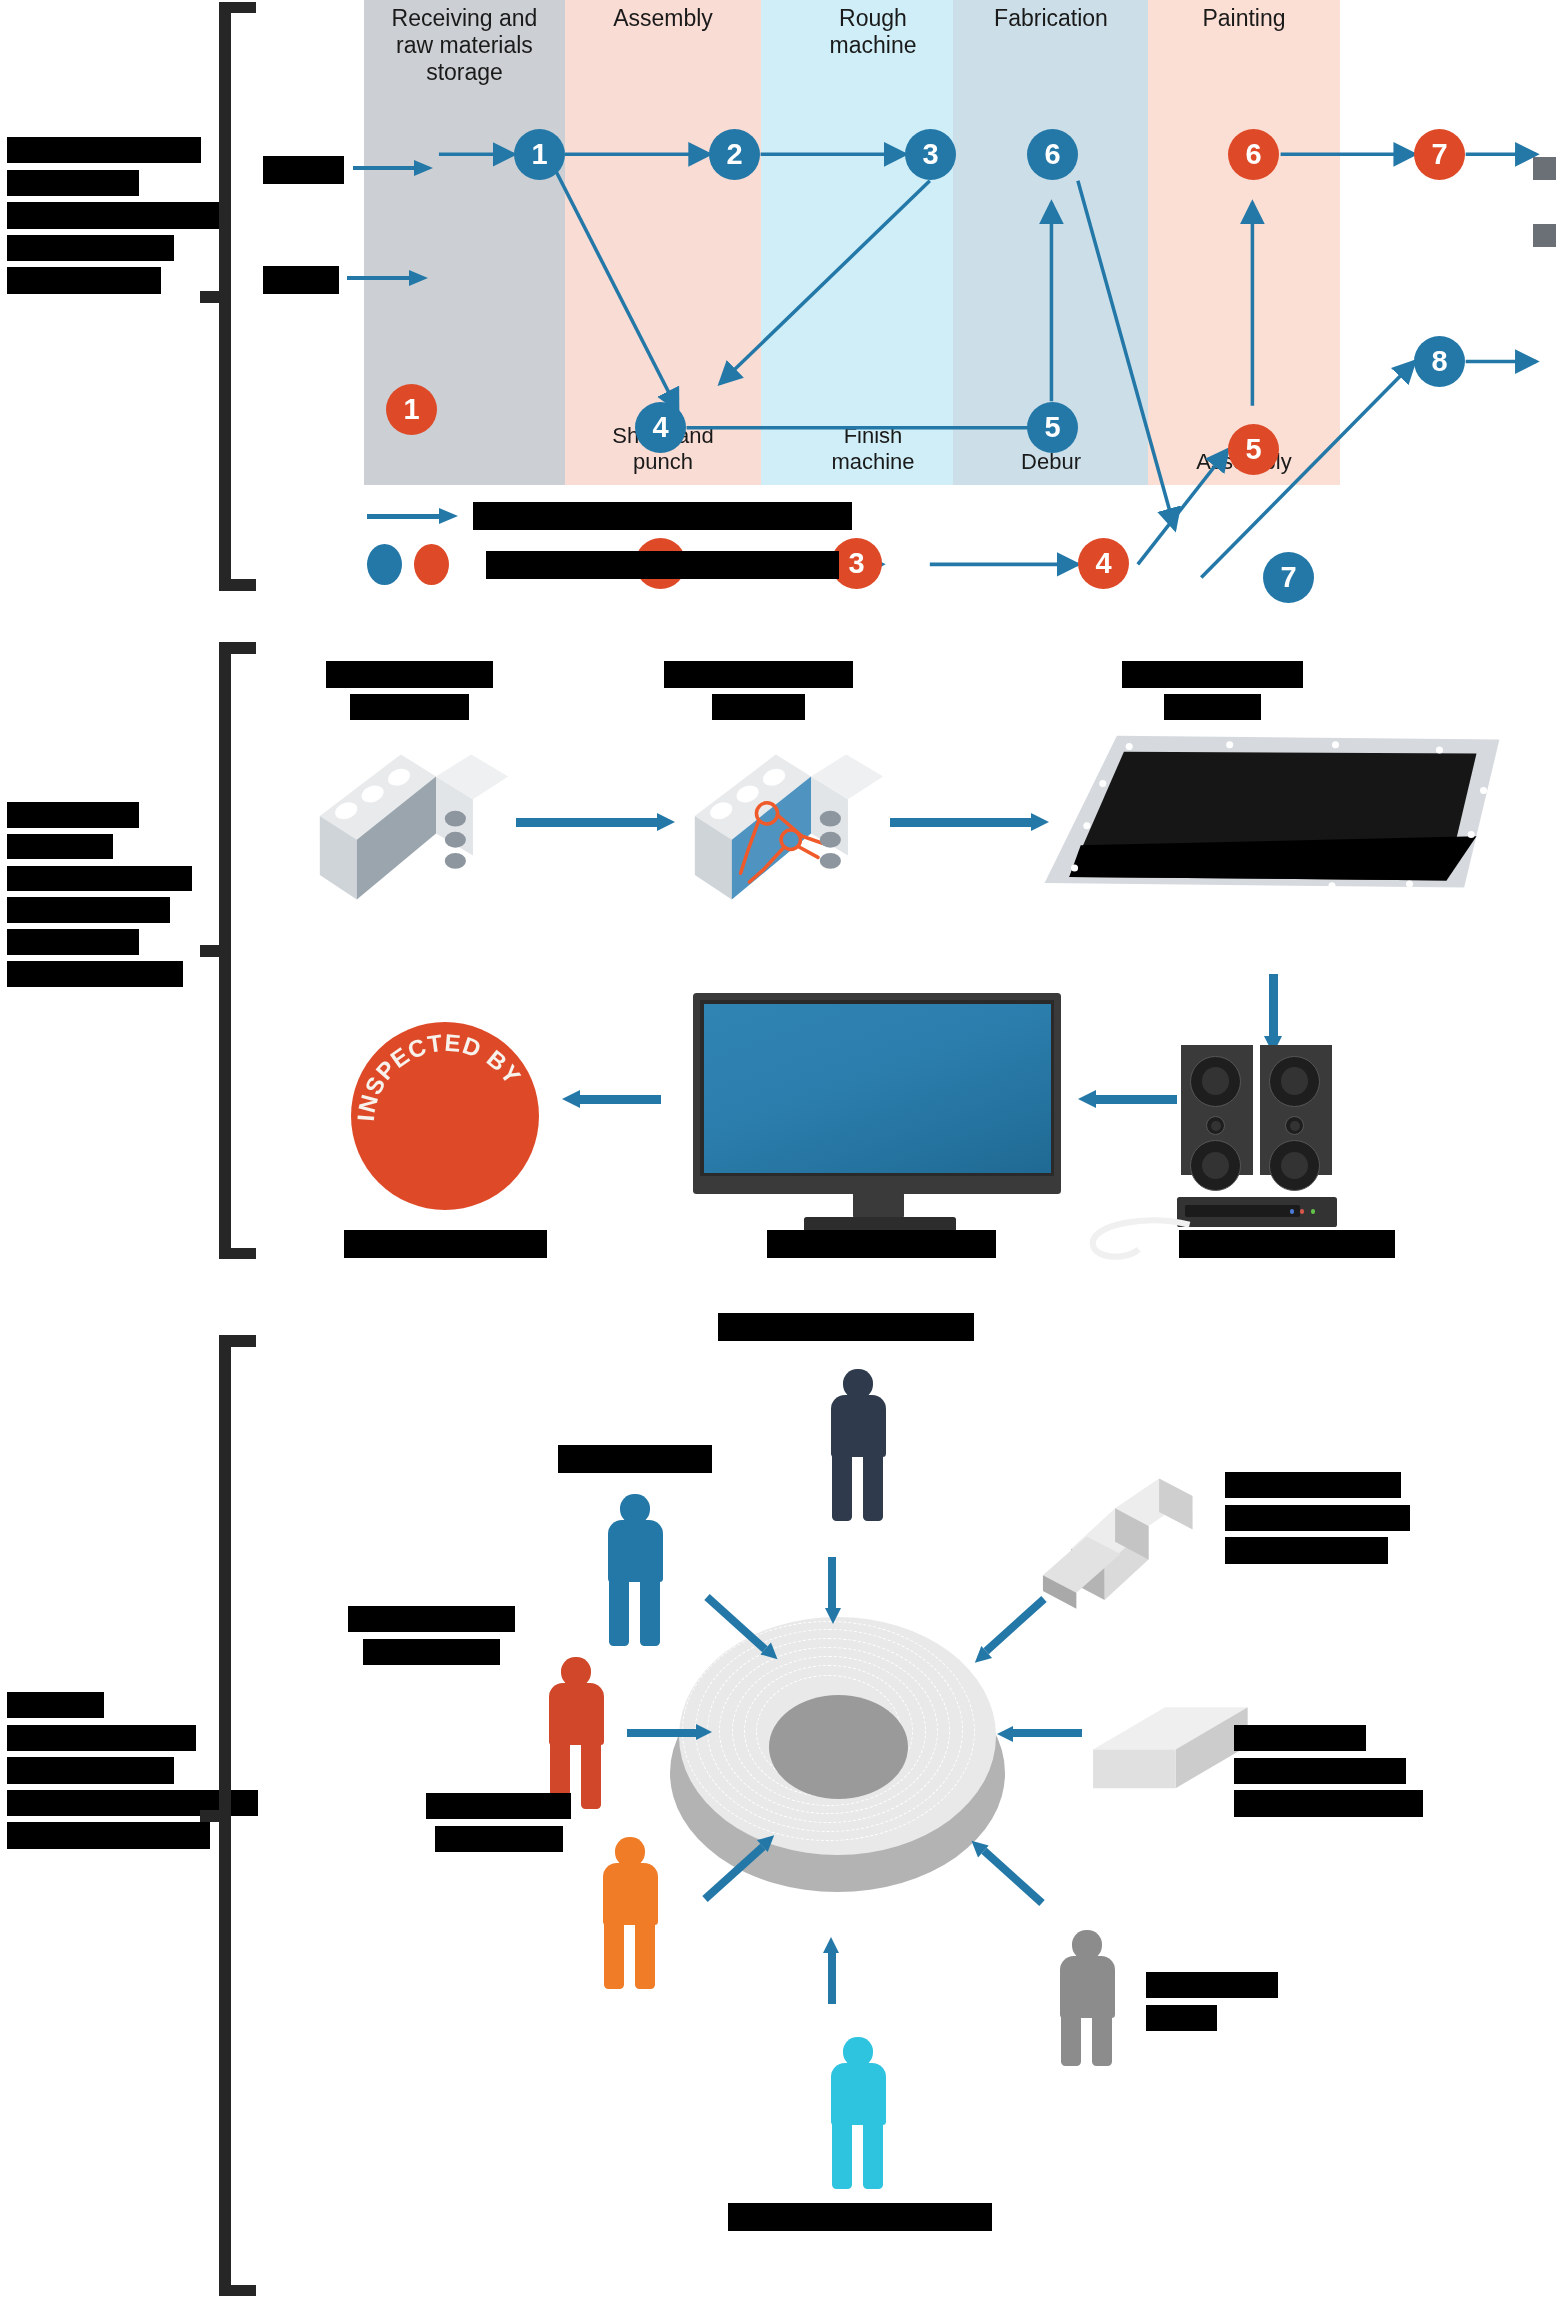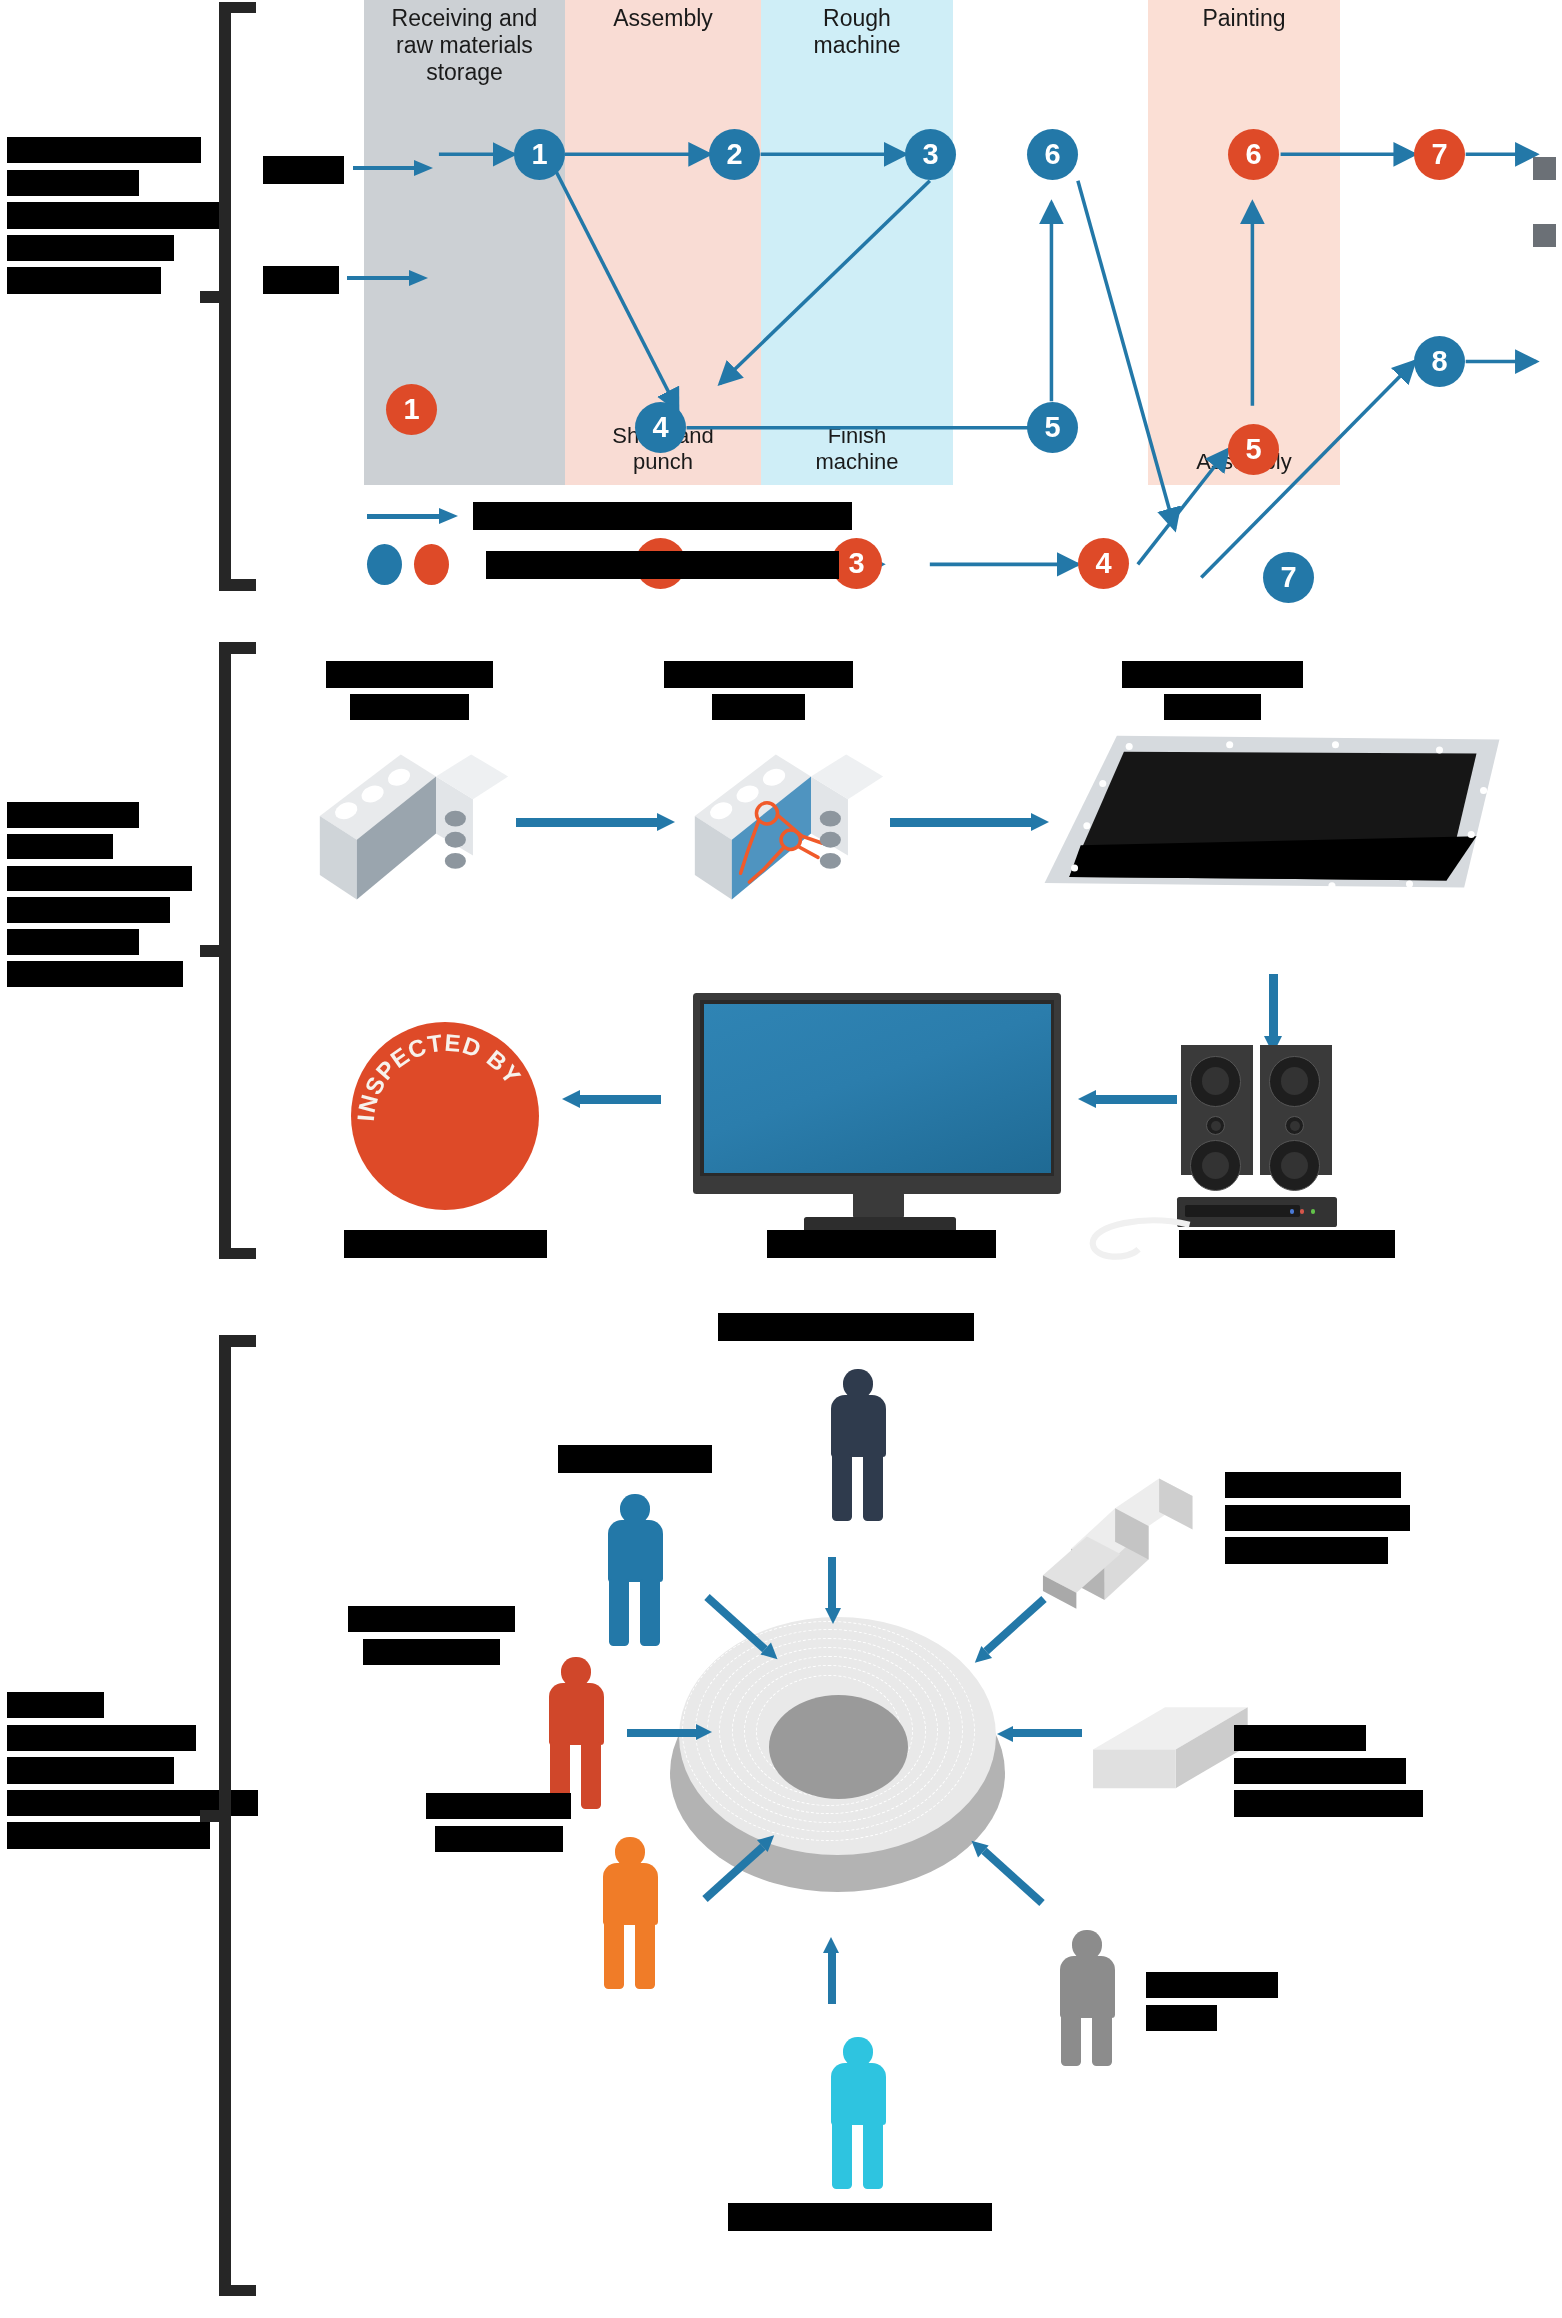--- a/index.html
+++ b/index.html
@@ -172,23 +172,27 @@
     </div>
 
     <div class="lanes">
       <div class="lane" style="left:0px;width:201px;background:#ccd0d4;">
         <div class="hdr">Receiving and<br>raw materials<br>storage</div>
       </div>
       <div class="lane" style="left:201px;width:196px;background:#f9dcd4;">
         <div class="hdr">Assembly</div>
         <div class="ftr">Shear and<br>punch</div>
       </div>
-      <div class="lane" style="left:397px;width:192px;background:#cfeef7;">
+      <div class="lane" style="left:397px;width:224px;background:#cfeef7;">
         <div class="hdr">Rough<br>machine</div>
         <div class="ftr">Finish<br>machine</div>
+      </div>
+      <div class="lane" style="left:589px;width:196px;background:#ccdfe8;">
+        <div class="hdr">Fabrication</div>
+        <div class="ftr">Debur</div>
       </div>
       <div class="lane" style="left:784px;width:192px;background:#fbdfd5;">
         <div class="hdr">Painting</div>
         <div class="ftr">Assembly</div>
       </div>
 
       <svg class="edges" viewBox="0 0 1340 550" preserveAspectRatio="none">
         <defs>
           <marker id="ah" markerWidth="7" markerHeight="7" refX="6" refY="3.5" orient="auto">
             <polygon points="0 0, 7 3.5, 0 7" fill="#2378a8"></polygon>

